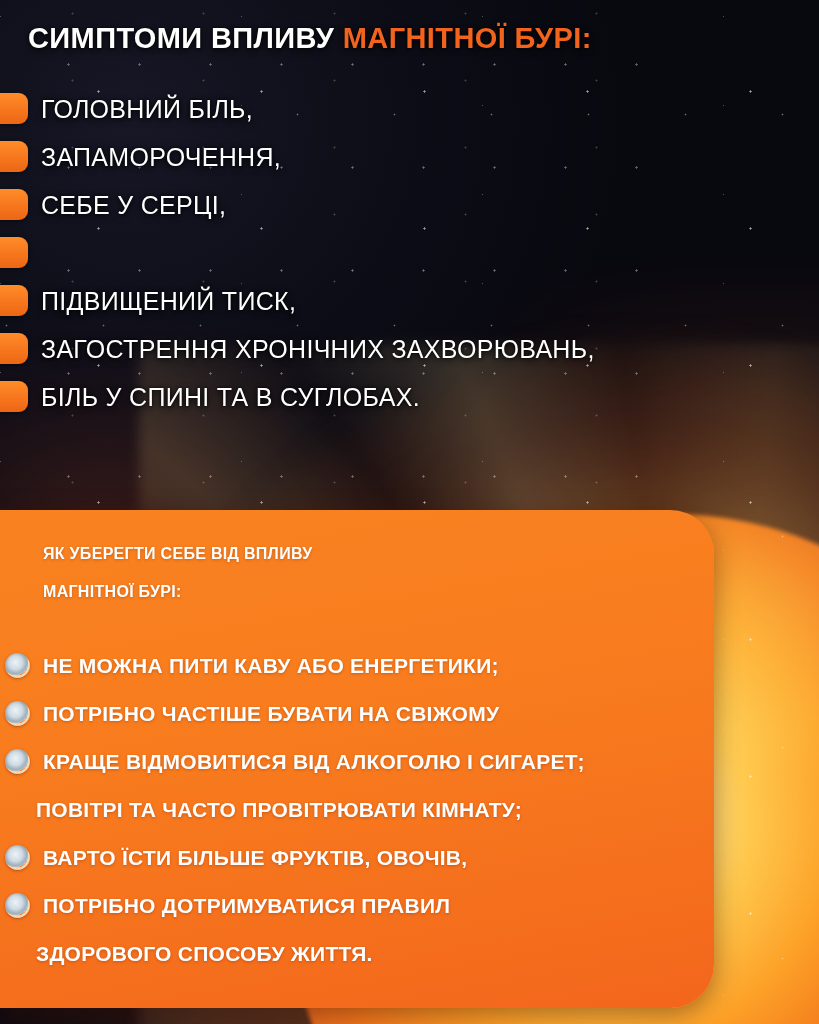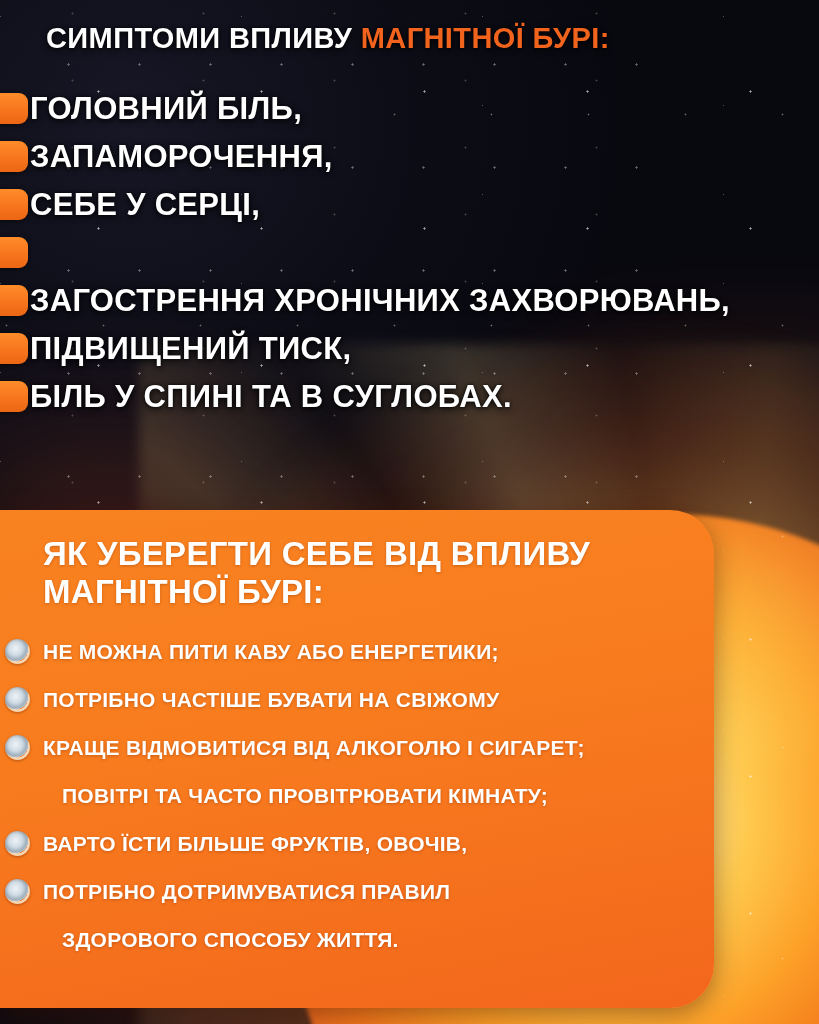--- a/index.html
+++ b/index.html
@@ -151,21 +151,21 @@
     background-position: 33px 13px, 7px 47px;
     opacity: 0.55;
   }
 
   
   .content { position:relative; z-index:5; width:100%; height:100%; }
 
   
   .heading {
     position:absolute;
-    left:46px; top:22px;
+    left:28px; top:22px;
     font-size:29px;
     font-weight:bold;
     letter-spacing:0.4px;
     color:#ffffff;
     white-space:nowrap;
     text-shadow:0 2px 6px rgba(0,0,0,0.9), 0 0 2px rgba(0,0,0,0.9);
   }
   .heading .accent { color:#f2641d; }
 
   
@@ -185,55 +185,55 @@
     position:absolute;
     left:-12px;
     top:8px;
     width:40px;
     height:31px;
     border-radius:0 9px 9px 0;
     background:linear-gradient(180deg,#ff8c2a 0%,#f7761d 55%,#ec6614 100%);
     box-shadow:0 1px 4px rgba(0,0,0,0.55);
   }
   .symptom-text {
-    margin-left:30px;
-    font-size:31px;
-    font-weight:bold;
+    margin-left:41px;
+    font-size:25px;
+    font-weight:normal;
     letter-spacing:0.3px;
     color:#ffffff;
     white-space:nowrap;
     text-shadow:0 2px 7px rgba(0,0,0,0.92), 0 0 3px rgba(0,0,0,0.8);
   }
 
   
   .advice-panel {
     position:absolute;
     left:0; top:510px;
     width:714px;
     height:498px;
     background:linear-gradient(170deg,#f98220 0%,#f87c1e 42%,#f5701d 75%,#f3661c 100%);
     border-radius:0 44px 44px 0;
     box-shadow:0 6px 26px rgba(60,16,0,0.45);
     overflow:hidden;
   }
   .advice-title {
     position:absolute;
     left:43px; top:25px;
-    font-size:33px;
+    font-size:16px;
     font-weight:bold;
     line-height:38px;
     letter-spacing:0.3px;
     color:#ffffff;
     text-shadow:0 1px 3px rgba(120,40,0,0.35);
   }
   .advice-title .tline { display:block; white-space:nowrap; }
 
   .advice-list {
     position:absolute;
-    left:0; top:118px;
+    left:0; top:132px;
     width:714px;
     list-style:none;
   }
   .advice-item {
     position:relative;
     height:48px;
     display:flex;
     align-items:center;
   }
   .dot-marker {
@@ -260,21 +260,21 @@
   }
   .advice-text {
     margin-left:43px;
     font-size:21px;
     font-weight:bold;
     letter-spacing:0.25px;
     color:#ffffff;
     white-space:nowrap;
     text-shadow:0 1px 3px rgba(130,45,0,0.40);
   }
-  .advice-item.cont .advice-text { margin-left:62px; }
+  .advice-item.cont .advice-text { margin-left:36px; }
 </style>
 </head>
 <body>
 
 <div id="poster">
 
   <div class="bg-layer bg-base"></div>
   <div class="bg-haze-left"></div>
   <div class="bg-sun-glow"></div>
   <div class="bg-rays"></div>
@@ -302,25 +302,25 @@
         </li>
         <li class="symptom-item">
           <span class="tab-marker"></span>
           <span class="symptom-text">СЕБЕ У СЕРЦІ,</span>
         </li>
         <li class="symptom-item">
           <span class="tab-marker"></span>
         </li>
         <li class="symptom-item">
           <span class="tab-marker"></span>
+          <span class="symptom-text">ПІДВИЩЕНИЙ ТИСК,</span>
+        </li>
+        <li class="symptom-item">
+          <span class="tab-marker"></span>
           <span class="symptom-text">ЗАГОСТРЕННЯ ХРОНІЧНИХ ЗАХВОРЮВАНЬ,</span>
-        </li>
-        <li class="symptom-item">
-          <span class="tab-marker"></span>
-          <span class="symptom-text">ПІДВИЩЕНИЙ ТИСК,</span>
         </li>
         <li class="symptom-item">
           <span class="tab-marker"></span>
           <span class="symptom-text">БІЛЬ У СПИНІ ТА В СУГЛОБАХ.</span>
         </li>
       </ul>
 
     <section class="advice-panel">
       <h2 class="advice-title">
         <span class="tline">ЯК УБЕРЕГТИ СЕБЕ ВІД ВПЛИВУ</span>

